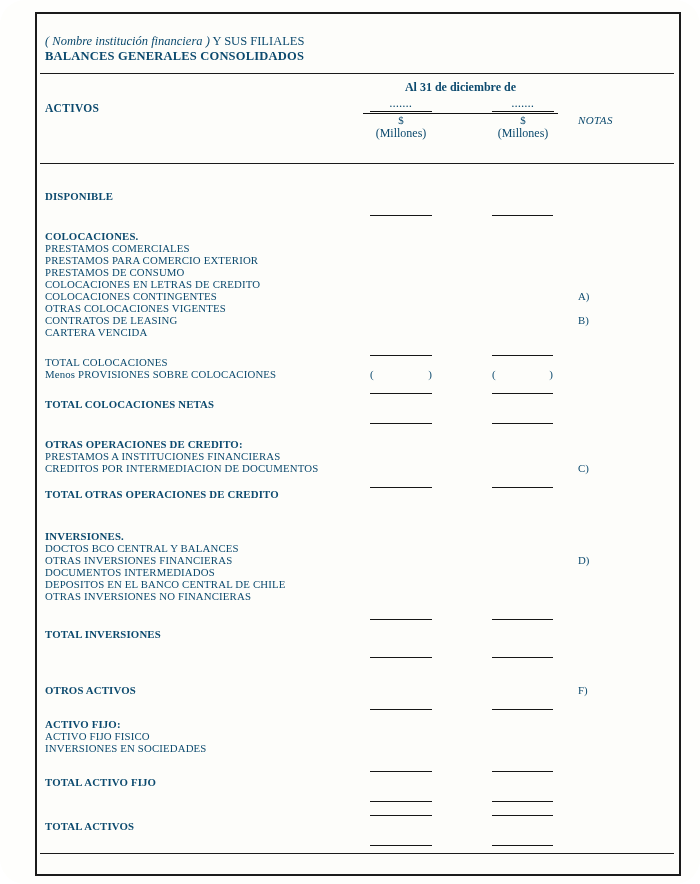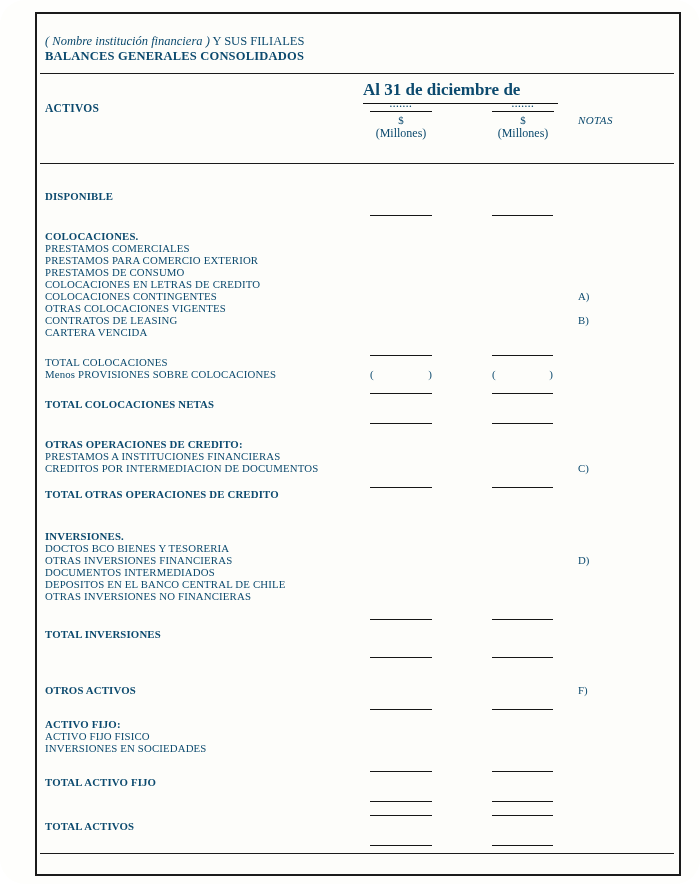--- a/index.html
+++ b/index.html
@@ -13,22 +13,22 @@
     background:#fdfdfa; padding:20px 8px 0 8px;
   }
   
   .t1 { font-size:12.5px; line-height:15px; white-space:nowrap; }
   .t1 .it { font-style:italic; }
   .t2 { font-size:12.5px; line-height:15px; font-weight:bold; letter-spacing:.2px; }
   hr.rule { border:none; border-top:1.6px solid #1a1a1a; margin:9px -3px 0 -5px; }
   
   .hdr { position:relative; height:80px; font-size:11px; }
   .activos { position:absolute; left:0; top:28px; font-weight:bold; font-size:11.5px; letter-spacing:.3px; }
-  .date-head { position:absolute; left:318px; top:6px; width:195px; text-align:left;
-    font-weight:bold; border-bottom:1.2px solid #111; padding-bottom:3px; font-size:17px; }
+  .date-head { position:absolute; left:318px; top:6px; width:195px; text-align:center;
+    font-weight:bold; border-bottom:1.2px solid #111; padding-bottom:18px; font-size:12px; }
   .dots { position:absolute; top:26px; width:62px; text-align:center; font-weight:bold;
     font-size:9px; letter-spacing:1px; line-height:9px; height:11px; border-bottom:1.2px solid #111; }
   .d1 { left:325px; } .d2 { left:447px; }
   .cur { position:absolute; top:40px; width:62px; text-align:center; font-size:11px; }
   .cu1 { left:325px; } .cu2 { left:447px; }
   .unit { position:absolute; top:52px; width:62px; text-align:center; font-size:12px; }
   .u1 { left:325px; } .u2 { left:447px; }
   .notas { position:absolute; left:533px; top:40px; font-style:italic; font-size:11px; letter-spacing:.4px; }
   
   .rows { margin-top:0; }
@@ -153,21 +153,21 @@
           <span class="c1 ln"></span>
           <span class="c2 ln"></span>
         </div>
         <div class="row r-heading">
           <span class="lbl b">TOTAL OTRAS OPERACIONES DE CREDITO</span>
         </div>
         <div class="row r-heading g-xl">
           <span class="lbl b">INVERSIONES.</span>
         </div>
         <div class="row r-item">
-          <span class="lbl">DOCTOS BCO BIENES Y TESORERIA</span>
+          <span class="lbl">DOCTOS BCO CENTRAL Y BALANCES</span>
         </div>
         <div class="row r-item">
           <span class="lbl">OTRAS INVERSIONES FINANCIERAS</span>
           <span class="note">D)</span>
         </div>
         <div class="row r-item">
           <span class="lbl">DOCUMENTOS INTERMEDIADOS</span>
         </div>
         <div class="row r-item">
           <span class="lbl">DEPOSITOS EN EL BANCO CENTRAL DE CHILE</span>

